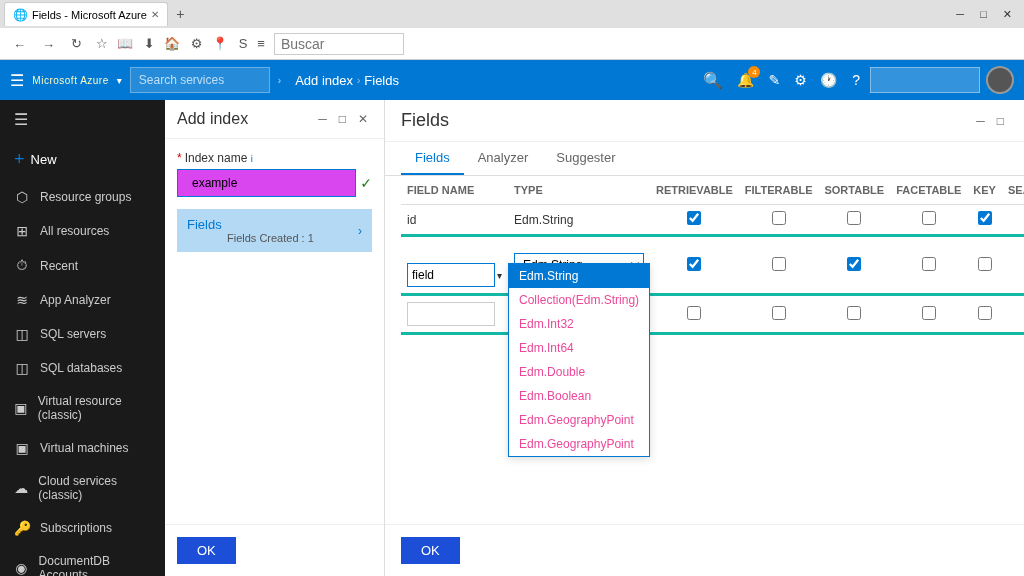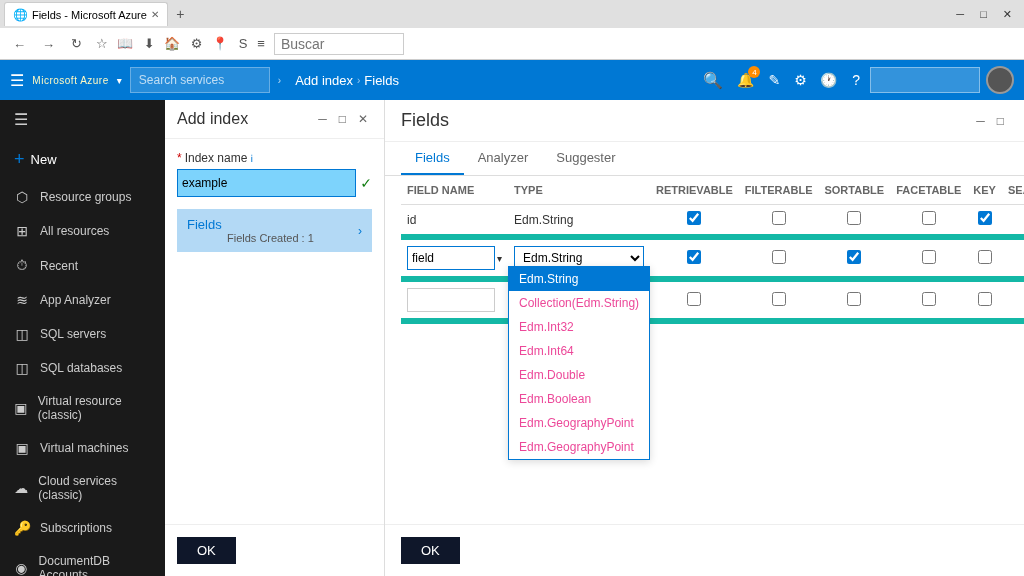--- a/index.html
+++ b/index.html
@@ -52,51 +52,51 @@
     .add-index-panel { width: 220px; background: #fff; border-right: 1px solid #ddd; display: flex; flex-direction: column; flex-shrink: 0; }
     .panel-header { display: flex; align-items: center; justify-content: space-between; padding: 10px 12px; background: #fff; border-bottom: 1px solid #eee; }
     .panel-title { font-size: 16px; color: #333; font-weight: 300; }
     .panel-controls { display: flex; gap: 4px; }
     .panel-ctrl-btn { background: none; border: none; cursor: pointer; color: #666; font-size: 12px; padding: 2px 4px; }
 
     .panel-content { padding: 12px; flex: 1; overflow-y: auto; }
     .field-label { font-size: 12px; color: #333; margin-bottom: 4px; display: flex; align-items: center; gap: 3px; }
     .required { color: #c00; }
     .info-icon { color: #0078d4; font-size: 10px; cursor: pointer; }
-    .text-input-valid { width: 100%; border: 1px solid #0078d4; height: 28px; padding: 0 4px; font-size: 12px; outline: none; background: #7dd3fc; }
+    .text-input-valid { width: 100%; border: 1px solid #0078d4; height: 28px; padding: 0 14px; font-size: 12px; outline: none; background: #d946ef; }
     .input-with-check { position: relative; display: flex; align-items: center; }
     .input-with-check input { flex: 1; }
     .input-checkmark { color: #107c10; margin-left: 4px; font-size: 14px; }
 
     .fields-section { margin-top: 12px; }
     .fields-header { display: flex; align-items: center; justify-content: space-between; background: #b3d9f5; padding: 8px 10px; cursor: pointer; }
     .fields-header-left { display: flex; flex-direction: column; }
     .fields-label { font-size: 13px; color: #0078d4; font-weight: 500; }
     .fields-sub { font-size: 11px; color: #555; margin-left: 40px; }
     .fields-arrow { color: #0078d4; font-size: 12px; }
 
     .panel-ok-area { padding: 12px; border-top: 1px solid #eee; }
-    .ok-btn { background: #0f172a; color: #fff; border: none; padding: 6px 20px; font-size: 13px; cursor: pointer; }
+    .ok-btn { background: #1d4ed8; color: #fff; border: none; padding: 6px 20px; font-size: 13px; cursor: pointer; }
 
     
     .fields-panel { flex: 1; background: #fff; display: flex; flex-direction: column; overflow: hidden; }
     .fields-panel-header { padding: 10px 16px; border-bottom: 1px solid #eee; display: flex; align-items: center; justify-content: space-between; }
     .fields-panel-title { font-size: 18px; color: #333; font-weight: 300; }
     .fields-panel-controls { display: flex; gap: 4px; }
 
     .tabs-row { display: flex; gap: 0; padding: 0 16px; border-bottom: 1px solid #ddd; }
     .tab-item { padding: 8px 14px; font-size: 13px; cursor: pointer; color: #0078d4; border-bottom: 2px solid transparent; }
     .tab-item.active { color: #0078d4; border-bottom: 2px solid #0078d4; font-weight: 500; }
     .tab-item:not(.active) { color: #666; }
 
     
     .table-area { flex: 1; overflow-y: auto; padding: 0 16px 16px; }
     table { width: 100%; border-collapse: collapse; }
     th { padding: 8px 6px; font-size: 11px; color: #666; font-weight: 600; text-align: left; border-bottom: 1px solid #ddd; text-transform: uppercase; white-space: nowrap; }
-    td { padding: 6px 6px; font-size: 12px; color: #333; border-bottom: 6px solid #14b8a6; vertical-align: middle; }
+    td { padding: 6px 6px; font-size: 12px; color: #333; border-bottom: 3px solid #14b8a6; vertical-align: middle; }
     .checkbox-cell { text-align: center; }
     .cb { width: 14px; height: 14px; accent-color: #0078d4; }
 
     
     .field-input { border: 1px solid #0078d4; height: 24px; padding: 0 4px; font-size: 12px; width: 88px; }
     .type-select { border: 1px solid #0078d4; height: 24px; padding: 0 4px; font-size: 12px; width: 130px; background: #fff; }
 
     
     .dropdown-overlay { position: absolute; background: #fff; border: 1px solid #0078d4; z-index: 100; min-width: 130px; box-shadow: 0 2px 8px rgba(0,0,0,0.15); }
     .dropdown-item { padding: 5px 10px; font-size: 12px; color: #ec4899; cursor: pointer; }
@@ -297,21 +297,21 @@
               <td class="checkbox-cell"><input type="checkbox" class="cb" checked="" style=""></td>
               <td class="checkbox-cell"><input type="checkbox" class="cb" style=""></td>
               <td class="checkbox-cell"><input type="checkbox" class="cb" style=""></td>
               <td class="checkbox-cell"><input type="checkbox" class="cb" style=""></td>
               <td class="checkbox-cell"><input type="checkbox" class="cb" checked="" style=""></td>
               <td class="checkbox-cell"></td>
             </tr>
 
             <tr>
               <td>
-                <div style="display:flex;align-items:center;gap:2px;">
+                <div style="display:flex;align-items:center;gap:2px;margin-top:20px;">
                   <input class="field-input" type="text" value="field" style="">
                   <span style="font-size:10px;color:#333;">▾</span>
                 </div>
               </td>
               <td style="position:relative;">
                 <div style="display:flex;align-items:center;">
                   <select class="type-select">
                     <option>Edm.String</option>
                     <option>Collection(Edm.String)</option>
                     <option>Edm.Int32</option>

